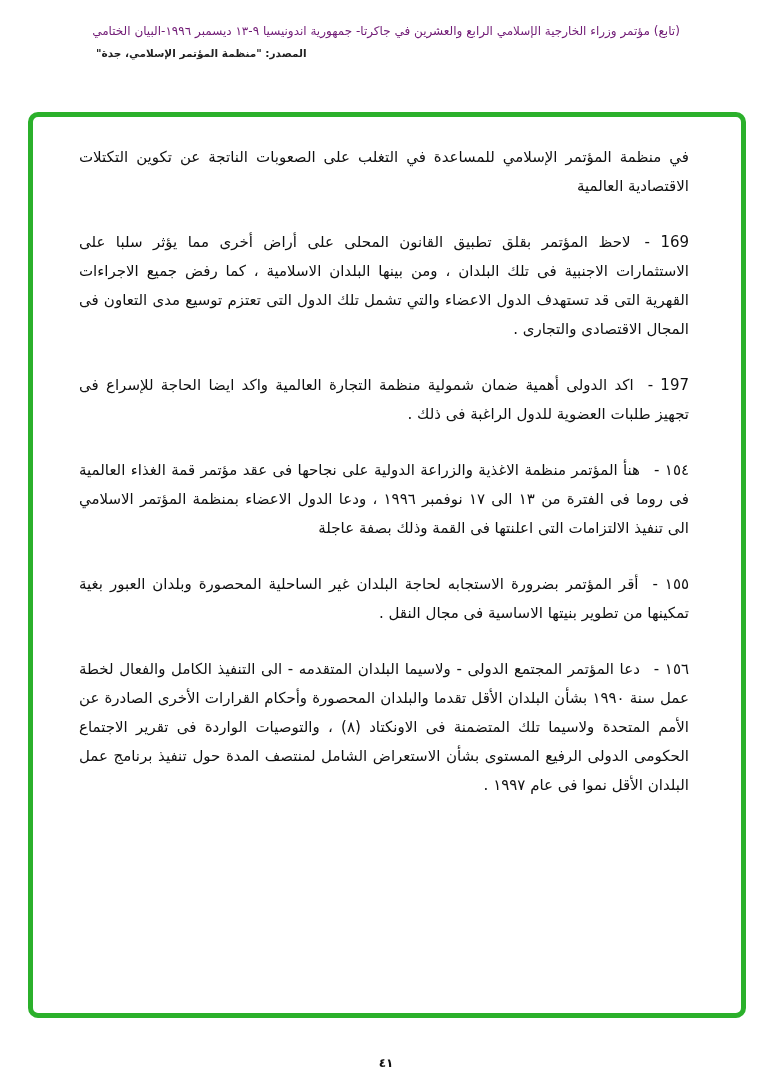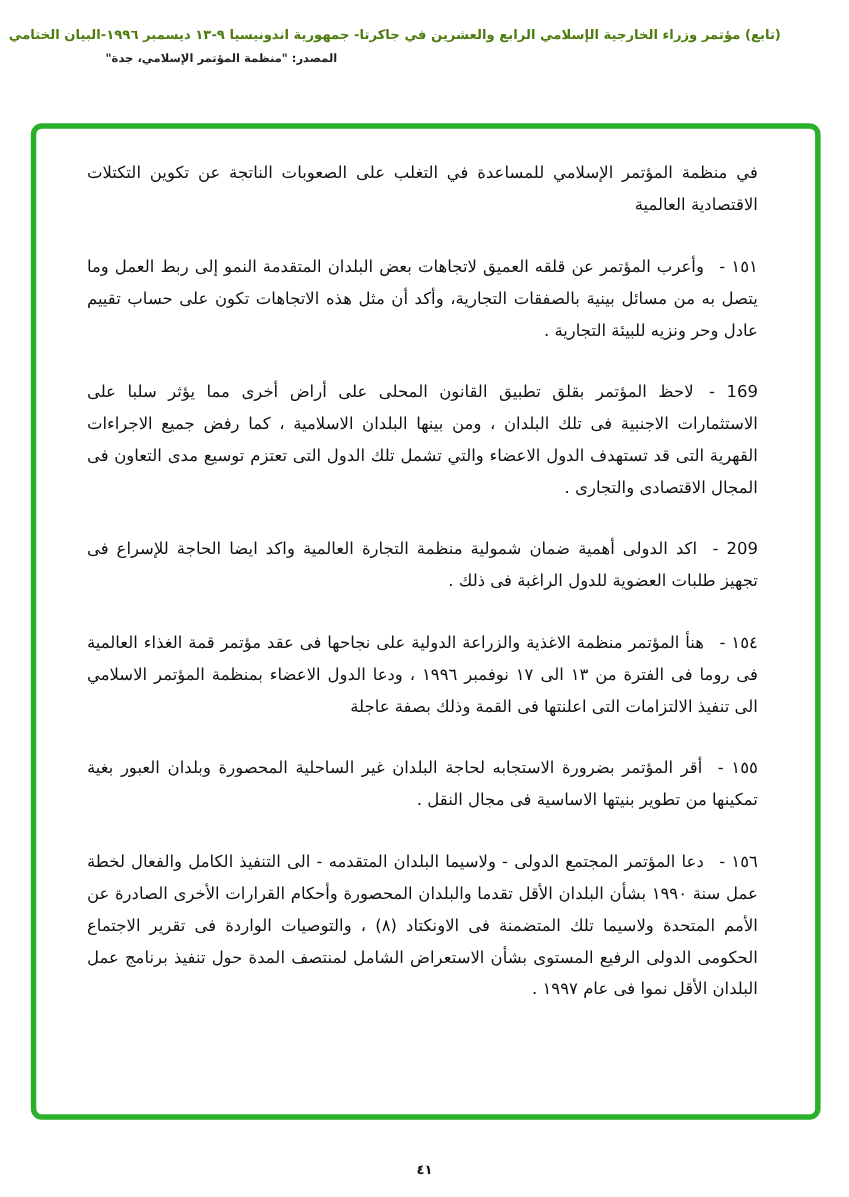--- a/index.html
+++ b/index.html
@@ -17,26 +17,26 @@
     overflow: hidden;
   }
   .doc-header {
     position: absolute;
     top: 24px;
     left: 0;
     right: 0;
     direction: rtl;
   }
   .doc-header .line1 {
-    text-align: left;
+    text-align: center;
     font-size: 12px;
-    font-weight: bold;
+    font-weight: normal;
     letter-spacing: 0.2px;
     padding: 0 8px;
-    color: #4d7c0f;
+    color: #701a75;
   }
   .doc-header .line2 {
     direction: rtl;
     text-align: left;
     padding-left: 96px;
     margin-top: 9px;
     font-size: 10.5px;
     font-weight: bold;
     color: #222222;
   }
@@ -91,30 +91,27 @@
   <header class="doc-header">
     <div class="line1">(تابع) مؤتمر وزراء الخارجية الإسلامي الرابع والعشرين في جاكرتا- جمهورية اندونيسيا ٩-١٣ ديسمبر ١٩٩٦-البيان الختامي</div>
     <div class="line2">المصدر: "منظمة المؤتمر الإسلامي، جدة"</div>
   </header>
 
   <div class="green-box">
     <div class="body-text">
 
       <p class="intro">في منظمة المؤتمر الإسلامي للمساعدة في التغلب على الصعوبات الناتجة عن تكوين التكتلات الاقتصادية العالمية</p>
 
-      <p class="numbered">
-        <span class="para-label">١٥١ -</span><span>وأعرب المؤتمر عن قلقه العميق لاتجاهات بعض البلدان المتقدمة النمو إلى ربط العمل وما يتصل به من مسائل بينية بالصفقات التجارية، وأكد أن مثل هذه الاتجاهات تكون على حساب تقييم عادل وحر ونزيه للبيئة التجارية .</span>
-      </p>
 
       <p class="numbered">
         <span class="para-label">169 -</span><span>لاحظ المؤتمر بقلق تطبيق القانون المحلى على أراض أخرى مما يؤثر سلبا على الاستثمارات الاجنبية فى تلك البلدان ، ومن بينها البلدان الاسلامية ، كما رفض جميع الاجراءات القهرية التى قد تستهدف الدول الاعضاء والتي تشمل تلك الدول التى تعتزم توسيع مدى التعاون فى المجال الاقتصادى والتجارى .</span>
       </p>
 
       <p class="numbered">
-        <span class="para-label">209 -</span><span>اكد الدولى أهمية ضمان شمولية منظمة التجارة العالمية واكد ايضا الحاجة للإسراع فى تجهيز طلبات العضوية للدول الراغبة فى ذلك .</span>
+        <span class="para-label">197 -</span><span>اكد الدولى أهمية ضمان شمولية منظمة التجارة العالمية واكد ايضا الحاجة للإسراع فى تجهيز طلبات العضوية للدول الراغبة فى ذلك .</span>
       </p>
 
       <p class="numbered">
         <span class="para-label">١٥٤ -</span><span>هنأ المؤتمر منظمة الاغذية والزراعة الدولية على نجاحها فى عقد مؤتمر قمة الغذاء العالمية فى روما فى الفترة من ١٣ الى ١٧ نوفمبر ١٩٩٦ ، ودعا الدول الاعضاء بمنظمة المؤتمر الاسلامي الى تنفيذ الالتزامات التى اعلنتها فى القمة وذلك بصفة عاجلة</span>
       </p>
 
       <p class="numbered">
         <span class="para-label">١٥٥ -</span><span>أقر المؤتمر بضرورة الاستجابه لحاجة البلدان غير الساحلية المحصورة وبلدان العبور بغية تمكينها من تطوير بنيتها الاساسية فى مجال النقل .</span>
       </p>
 

